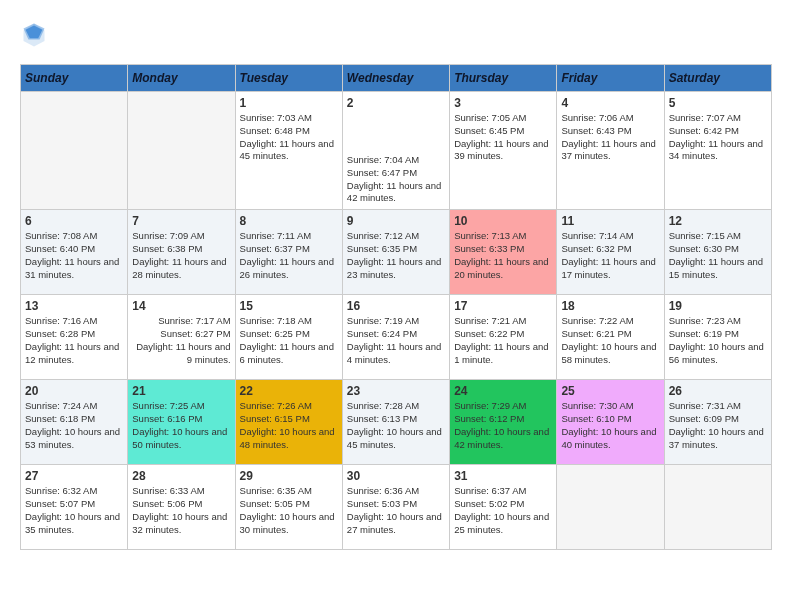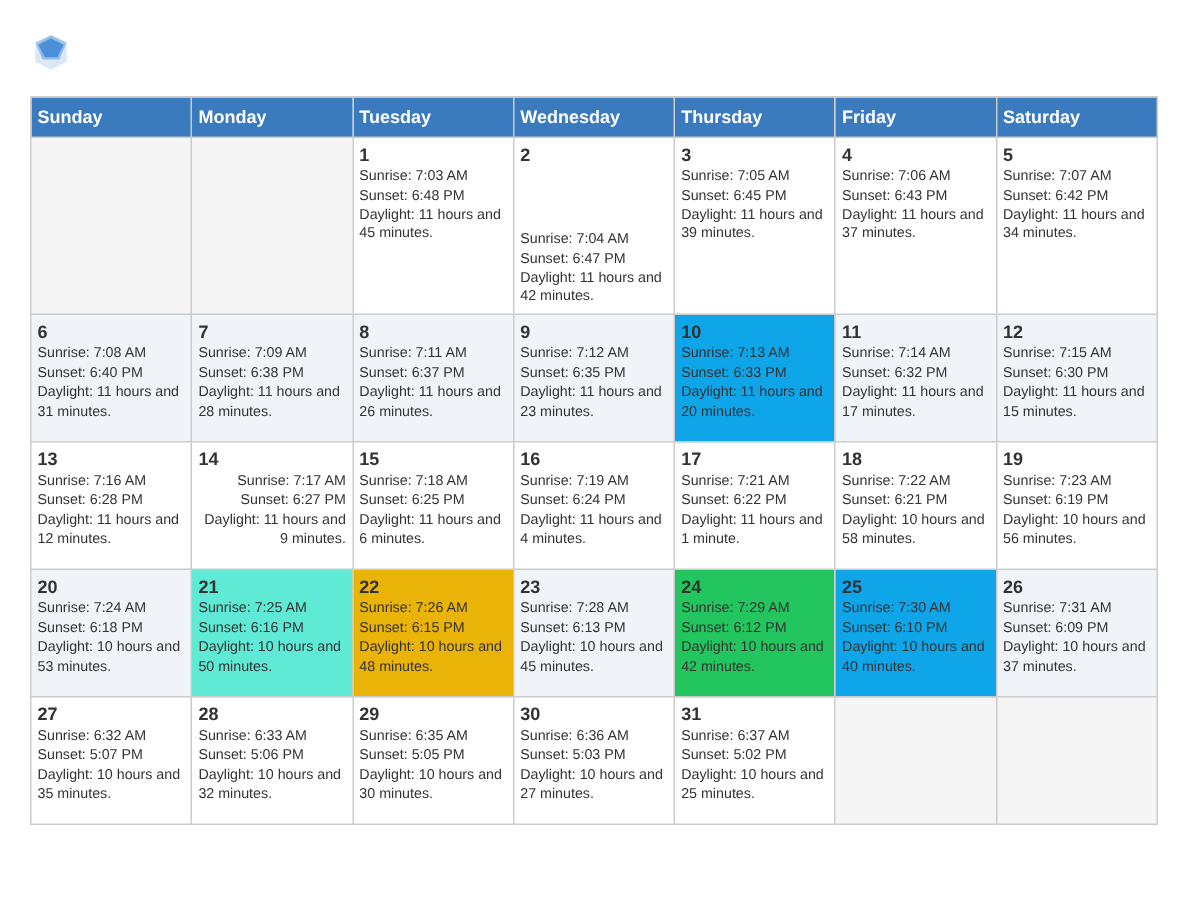--- a/index.html
+++ b/index.html
@@ -47,26 +47,27 @@
       font-size: 16px;
       color: #555;
     }
     table {
       width: 100%;
       border-collapse: collapse;
       table-layout: fixed;
     }
     th {
       background-color: #3a7abf;
-      color: #ffffff;
+      color: #0f172a;
       font-size: 12px;
       font-weight: bold;
       padding: 6px 4px;
       text-align: left;
       border: 1px solid #ccc;
+      font-style: italic;
     }
     td {
       border: 1px solid #ccc;
       vertical-align: top;
       padding: 4px;
       font-size: 10px;
       color: #333;
       height: 85px;
       background: #fff;
     }
@@ -173,21 +174,21 @@
           <div class="cell-content" style="white-space: pre-line;">Sunrise: 7:11 AM
 Sunset: 6:37 PM
 Daylight: 11 hours and 26 minutes.</div>
         </td>
         <td style="background: rgb(240, 244, 248);">
           <span class="day-number">9</span>
           <div class="cell-content" style="white-space: pre-line;">Sunrise: 7:12 AM
 Sunset: 6:35 PM
 Daylight: 11 hours and 23 minutes.</div>
         </td>
-        <td style="background: #0ea5e9;">
+        <td style="background: #fca5a5;">
           <span class="day-number">10</span>
           <div class="cell-content" style="white-space: pre-line;">Sunrise: 7:13 AM
 Sunset: 6:33 PM
 Daylight: 11 hours and 20 minutes.</div>
         </td>
         <td style="background: rgb(240, 244, 248);">
           <span class="day-number">11</span>
           <div class="cell-content" style="white-space: pre-line;">Sunrise: 7:14 AM
 Sunset: 6:32 PM
 Daylight: 11 hours and 17 minutes.</div>
@@ -267,21 +268,21 @@
           <div class="cell-content" style="white-space: pre-line;">Sunrise: 7:28 AM
 Sunset: 6:13 PM
 Daylight: 10 hours and 45 minutes.</div>
         </td>
         <td style="background: #22c55e;">
           <span class="day-number">24</span>
           <div class="cell-content" style="white-space: pre-line;">Sunrise: 7:29 AM
 Sunset: 6:12 PM
 Daylight: 10 hours and 42 minutes.</div>
         </td>
-        <td style="background: #0ea5e9;">
+        <td style="background: #f0abfc;">
           <span class="day-number">25</span>
           <div class="cell-content" style="white-space: pre-line;">Sunrise: 7:30 AM
 Sunset: 6:10 PM
 Daylight: 10 hours and 40 minutes.</div>
         </td>
         <td style="background: rgb(240, 244, 248);">
           <span class="day-number">26</span>
           <div class="cell-content" style="white-space: pre-line;">Sunrise: 7:31 AM
 Sunset: 6:09 PM
 Daylight: 10 hours and 37 minutes.</div>

